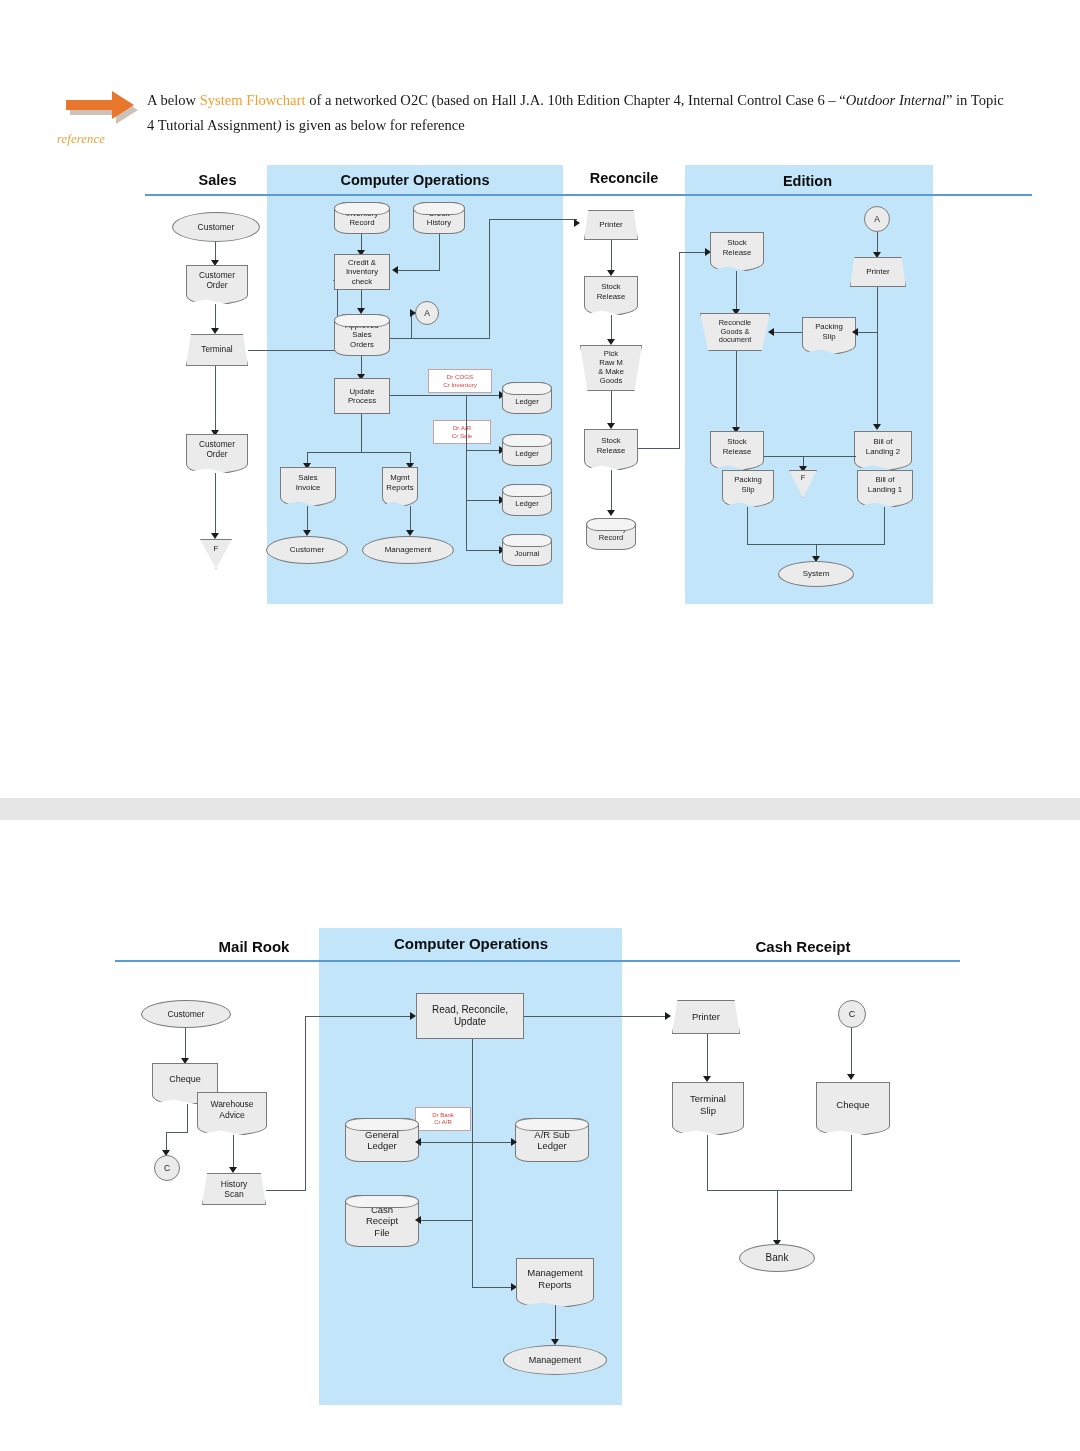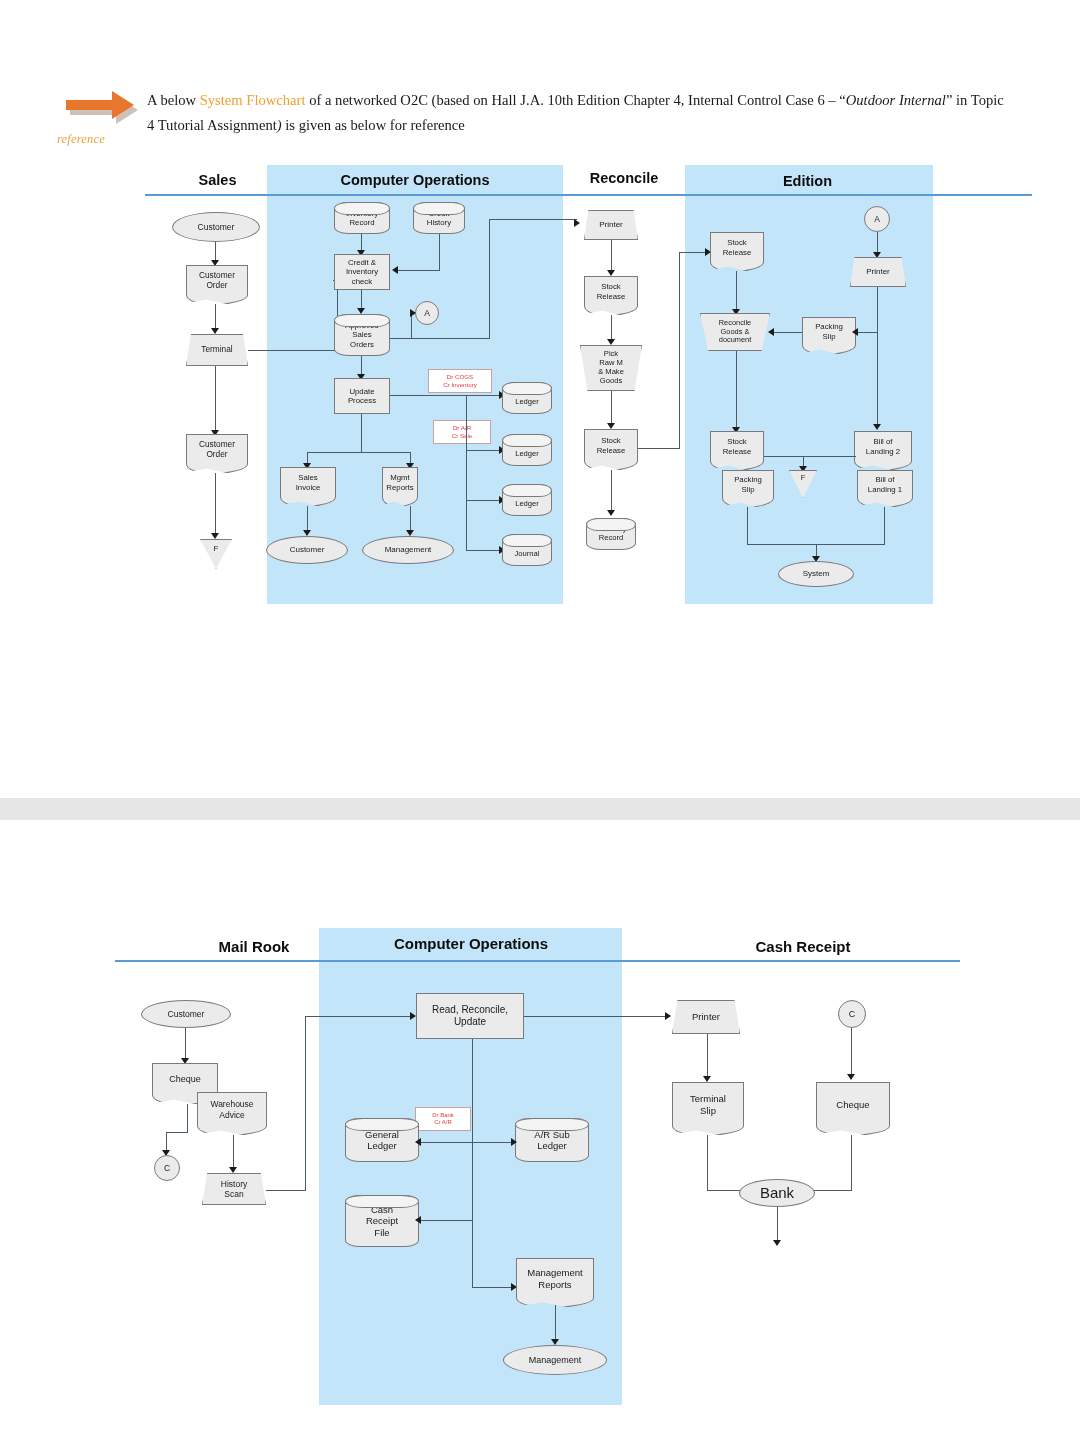--- a/index.html
+++ b/index.html
@@ -350,14 +350,14 @@
 
   <div class="ln lnv" style="left:851px;top:1028px;height:48px;"></div>
   <div class="ah ah-d" style="left:847px;top:1074px;"></div>
   <div class="node doc" style="left:816px;top:1082px;width:74px;height:44px;font-size:9.5px;">Cheque</div>
 
   <div class="ln lnv" style="left:707px;top:1135px;height:55px;"></div>
   <div class="ln lnv" style="left:851px;top:1135px;height:55px;"></div>
   <div class="ln lnh" style="left:707px;top:1190px;width:145px;"></div>
   <div class="ln lnv" style="left:777px;top:1190px;height:52px;"></div>
   <div class="ah ah-d" style="left:773px;top:1240px;"></div>
-  <div class="node term" style="left:739px;top:1179px;width:76px;height:28px;font-size:15px;">Bank</div>
+  <div class="node term" style="left:739px;top:1244px;width:76px;height:28px;font-size:10px;">Bank</div>
 </div>
 
 </body></html>

